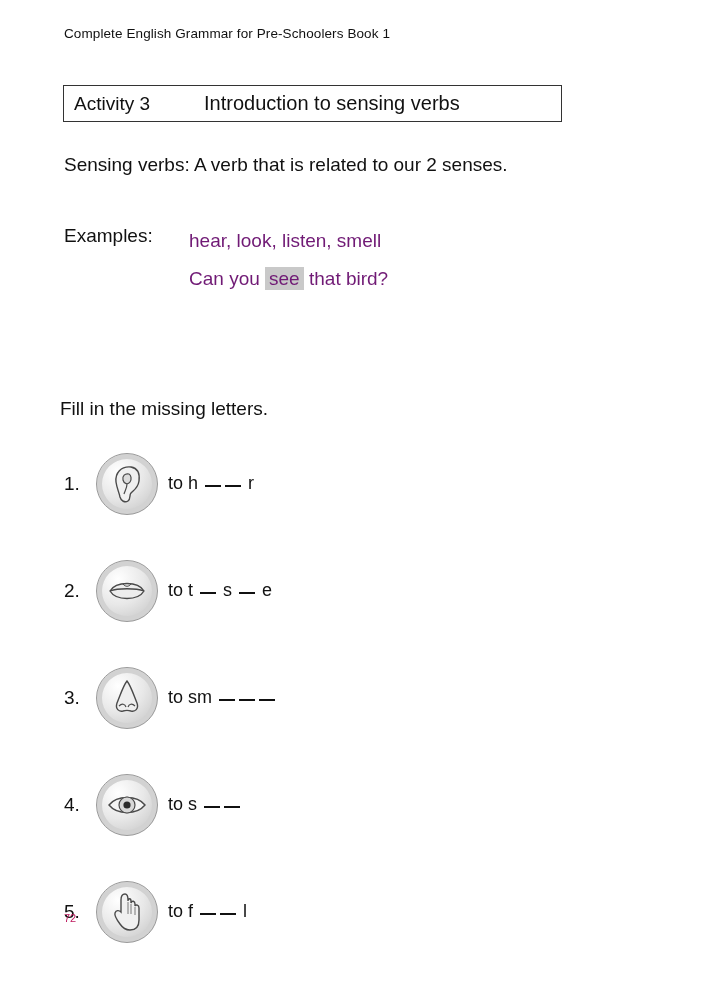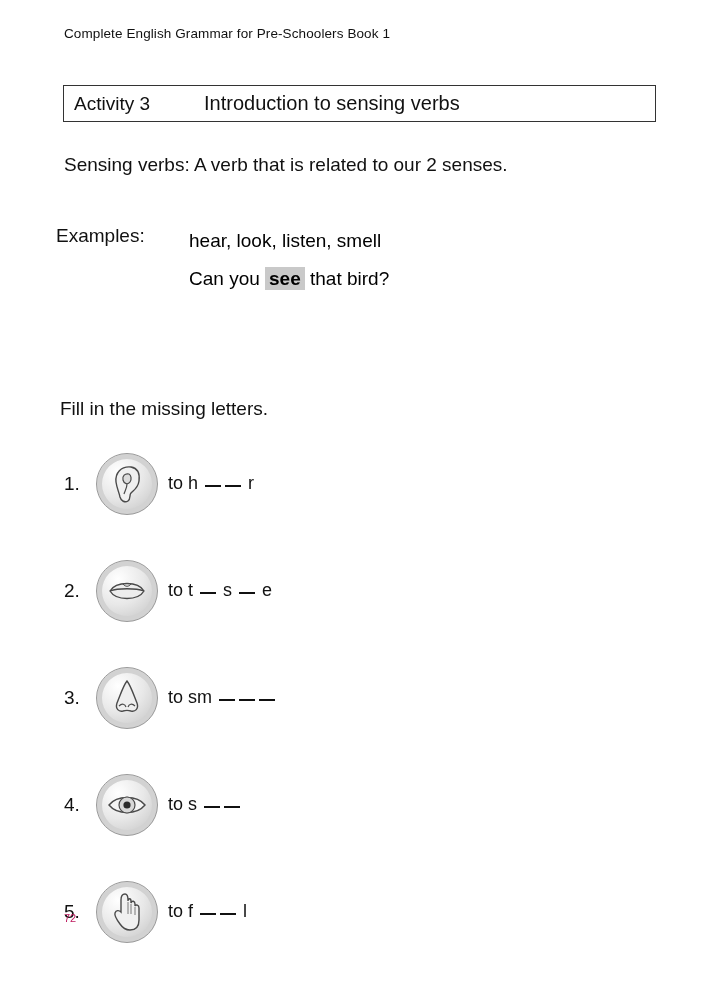--- a/index.html
+++ b/index.html
@@ -25,21 +25,21 @@
     top: 26px;
     left: 64px;
     font-size: 13.5px;
     letter-spacing: 0.1px;
     color: #111;
   }
   .activity-box {
     position: absolute;
     top: 85px;
     left: 63px;
-    width: 593px;
+    width: 499px;
     height: 37px;
     border: 1px solid #333;
     box-sizing: border-box;
     display: flex;
     align-items: center;
   }
   .activity-label {
     font-size: 19px;
     margin-left: 10px;
     width: 130px;
@@ -55,35 +55,34 @@
     line-height: 28px;
     color: #111;
   }
   .intro {
     top: 151px;
     left: 64px;
     width: 470px;
   }
   .examples-label {
     top: 222px;
-    left: 56px;
+    left: 64px;
     text-align: center;
   }
   .examples-list {
     position: absolute;
     top: 222px;
     left: 189px;
     font-size: 19px;
     line-height: 38px;
-    color: #000000;
+    color: #701a75;
   }
   .hl {
     background: #c9c9c9;
     padding: 1px 4px;
-    font-weight: bold;
   }
   .fill-instruction {
     top: 395px;
     left: 60px;
   }
   .items {
     position: absolute;
     top: 430px;
     left: 64px;
     width: 600px;

